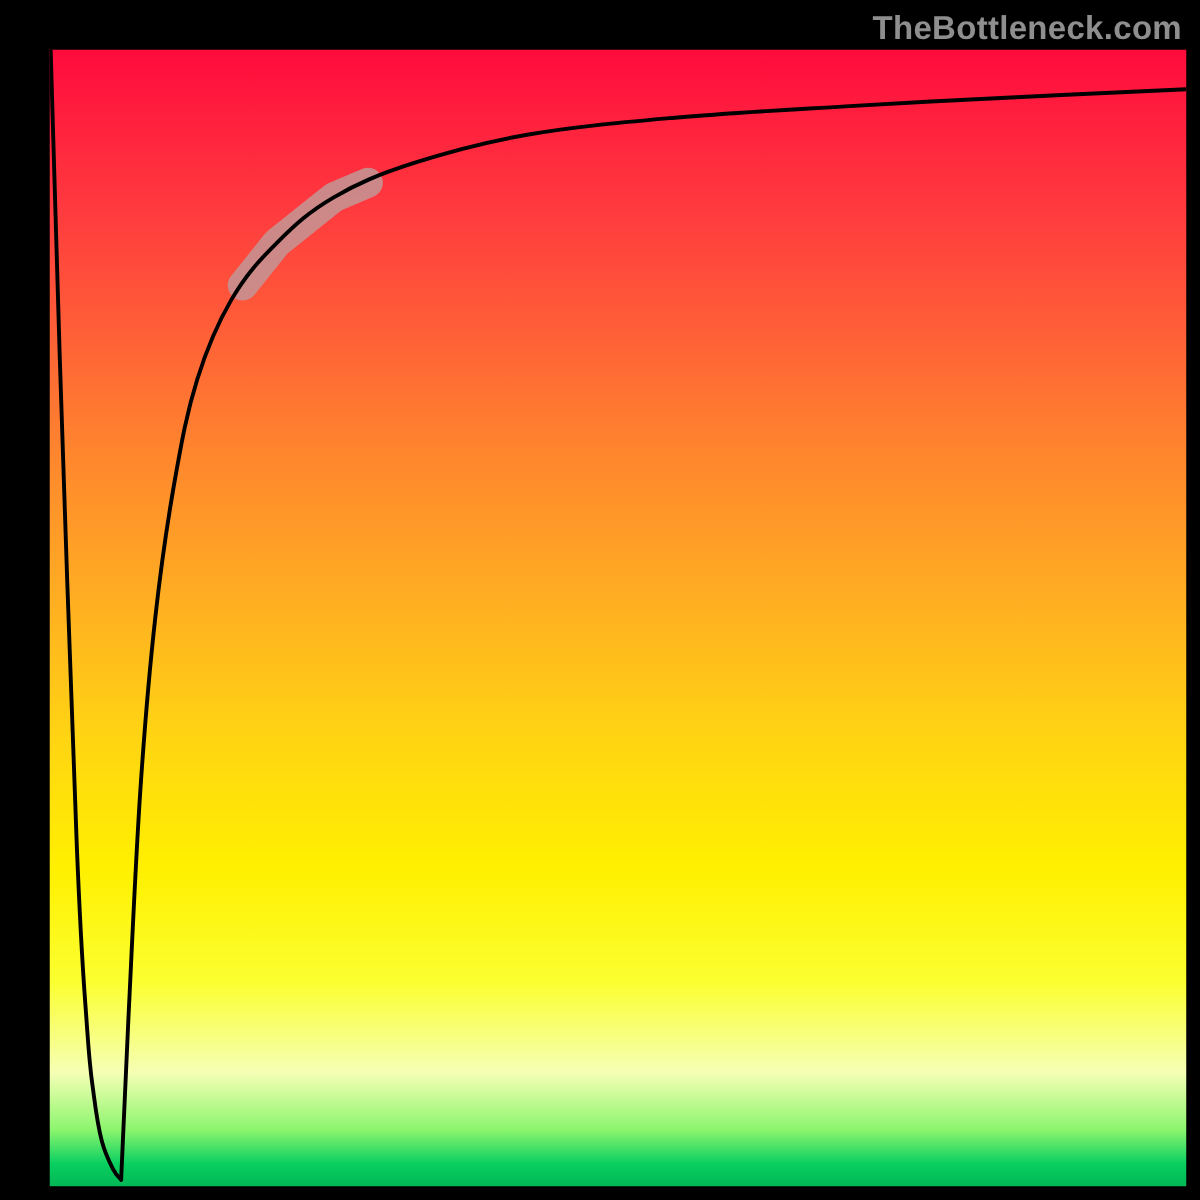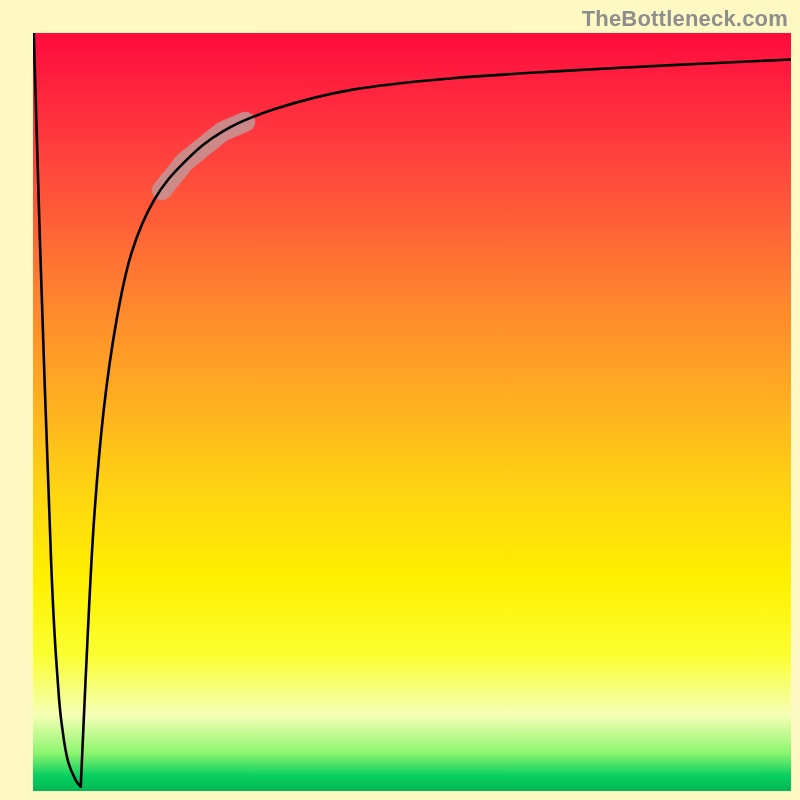--- a/index.html
+++ b/index.html
@@ -7,21 +7,21 @@
     padding: 0;
     width: 800px;
     height: 800px;
     background: #ffffff;
     overflow: hidden;
   }
   .stage {
     position: relative;
     width: 800px;
     height: 800px;
-    background: #fef9c3;
+    background: #000000;
   }
   .plot-area {
     position: absolute;
     left: 33px;
     top: 33px;
     width: 758px;
     height: 758px;
     overflow: hidden;
   }
   .gradient-bg {

